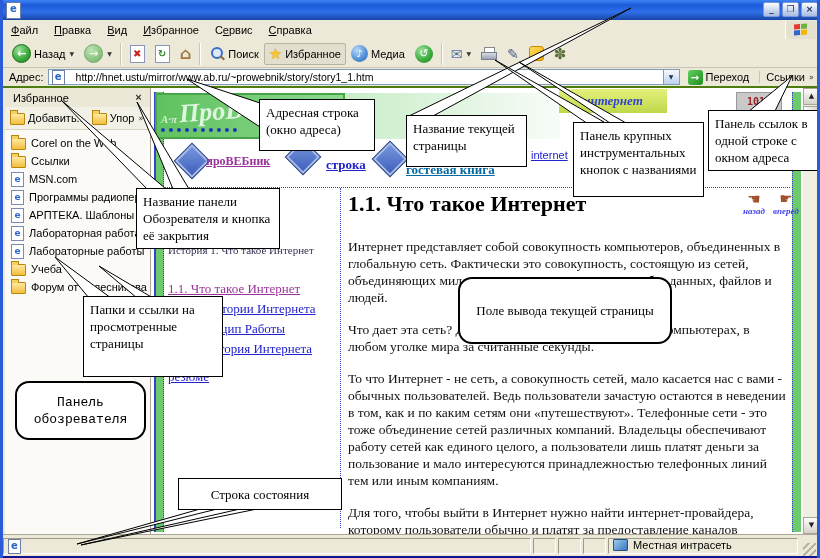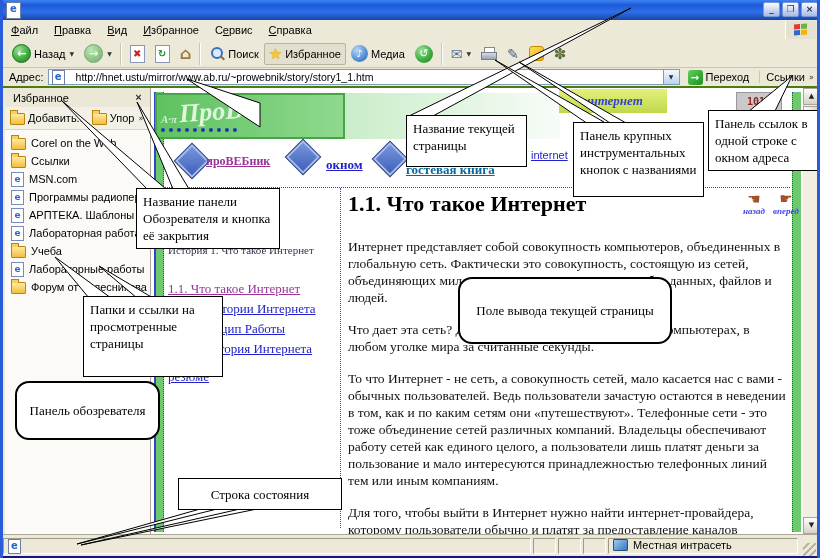--- a/index.html
+++ b/index.html
@@ -281,26 +281,26 @@
         </div>
       <div class="fav-item">
           <span class="fico-page"></span>
           <span class="flabel">АРПТЕКА. Шаблоны обт</span>
         </div>
       <div class="fav-item">
           <span class="fico-page"></span>
           <span class="flabel">Лабораторная работа Р</span>
         </div>
       <div class="fav-item">
+          <span class="fico-page"></span>
+          <span class="flabel">Лабораторные работы</span>
+        </div>
+      <div class="fav-item">
           <span class="fico-folder"></span>
           <span class="flabel">Учеба</span>
-        </div>
-      <div class="fav-item">
-          <span class="fico-page"></span>
-          <span class="flabel">Лабораторные работы</span>
         </div>
       <div class="fav-item">
           <span class="fico-folder"></span>
           <span class="flabel">Форум от Колесникова</span>
         </div>
     </div>
   </div>
 
   <div class="abs content">
     <div class="pg stripe-left"></div>
@@ -312,21 +312,21 @@
     </div>
     <div class="pg banner-fade"></div>
     <div class="pg banner-dots"></div>
     <div class="pg band-internet">интернет</div>
     <div class="pg block-1010">1010</div>
     <div class="pg dots-red"></div>
 
     <div class="pg diamond" style="left:28px;top:60px;"></div>
     <a class="pg navlink visited" style="left:55px;top:66px;font-size:12px;">проВЕБник</a>
     <div class="pg diamond" style="left:139px;top:56px;"></div>
-    <a class="pg navlink blue" style="left:175px;top:69px;font-size:13px;">окном</a>
+    <a class="pg navlink blue" style="left:175px;top:69px;font-size:13px;">строка</a>
     <div class="pg diamond" style="left:226px;top:58px;"></div>
     <a class="pg navlink red" style="left:255px;top:74px;font-size:13px;">гостевая книга</a>
     <a class="pg blue" style="left:380px;top:61px;font-size:11px;text-decoration:underline;">internet</a>
 
     <div class="pg dotted-h"></div>
     <div class="pg sb-greenbar"></div>
     <div class="pg sb-head">История 1. Что такое Интернет</div>
     <div class="pg sb-links">
       <a class="visited">1.1. Что такое Интернет</a>
       <a class="blue">1.2. Из истории Интернета</a>
@@ -383,22 +383,23 @@
     <polygon points="607,123 623,123 516,62" fill="#fff" stroke="#000" stroke-width="1"></polygon>
     <polygon points="745,112 772,111 789,76" fill="#fff" stroke="#000" stroke-width="1"></polygon>
     <polygon points="145,190 163,189 58,100" fill="#fff" stroke="#000" stroke-width="1"></polygon>
     <polygon points="170,189 186,189 134,102" fill="#fff" stroke="#000" stroke-width="1"></polygon>
     <polygon points="86,298 108,298 52,257" fill="#fff" stroke="#000" stroke-width="1"></polygon>
     <polygon points="134,298 150,298 96,266" fill="#fff" stroke="#000" stroke-width="1"></polygon>
     <polygon points="197,509 214,509 74,544" fill="#fff" stroke="#000" stroke-width="1"></polygon>
     <polygon points="237,509 254,509 78,545" fill="#fff" stroke="#000" stroke-width="1"></polygon>
   </svg>
 
+  <div class="callout" style="left:256px;top:99px;width:116px;min-height:52px;">Адресная строка (окно адреса)</div>
   <div class="callout" style="left:403px;top:115px;width:121px;min-height:52px;">Название текущей страницы</div>
   <div class="callout" style="left:570px;top:122px;width:131px;min-height:75px;">Панель крупных инструментальных кнопок с названиями</div>
   <div class="callout" style="left:705px;top:110px;width:112px;min-height:61px;">Панель ссылок в одной строке с окном адреса</div>
   <div class="callout" style="left:133px;top:188px;width:144px;min-height:57px;">Название панели Обозревателя и кнопка её закрытия</div>
   <div class="callout" style="left:80px;top:296px;width:140px;min-height:81px;">Папки и ссылки на просмотренные страницы</div>
-  <div class="callout rounded" style="left:12px;top:381px;width:145px;height:59px;">Панель обозревателя</div>
+  <div class="callout rounded" style="left:12px;top:381px;width:131px;height:59px;font-family:Liberation Mono, monospace;">Панель обозревателя</div>
   <div class="callout rounded" style="left:455px;top:277px;width:214px;height:67px;">Поле вывода текущей страницы</div>
   <div class="callout center" style="left:175px;top:478px;width:164px;height:32px;">Строка состояния</div>
 
 </div>
 
 </body></html>

